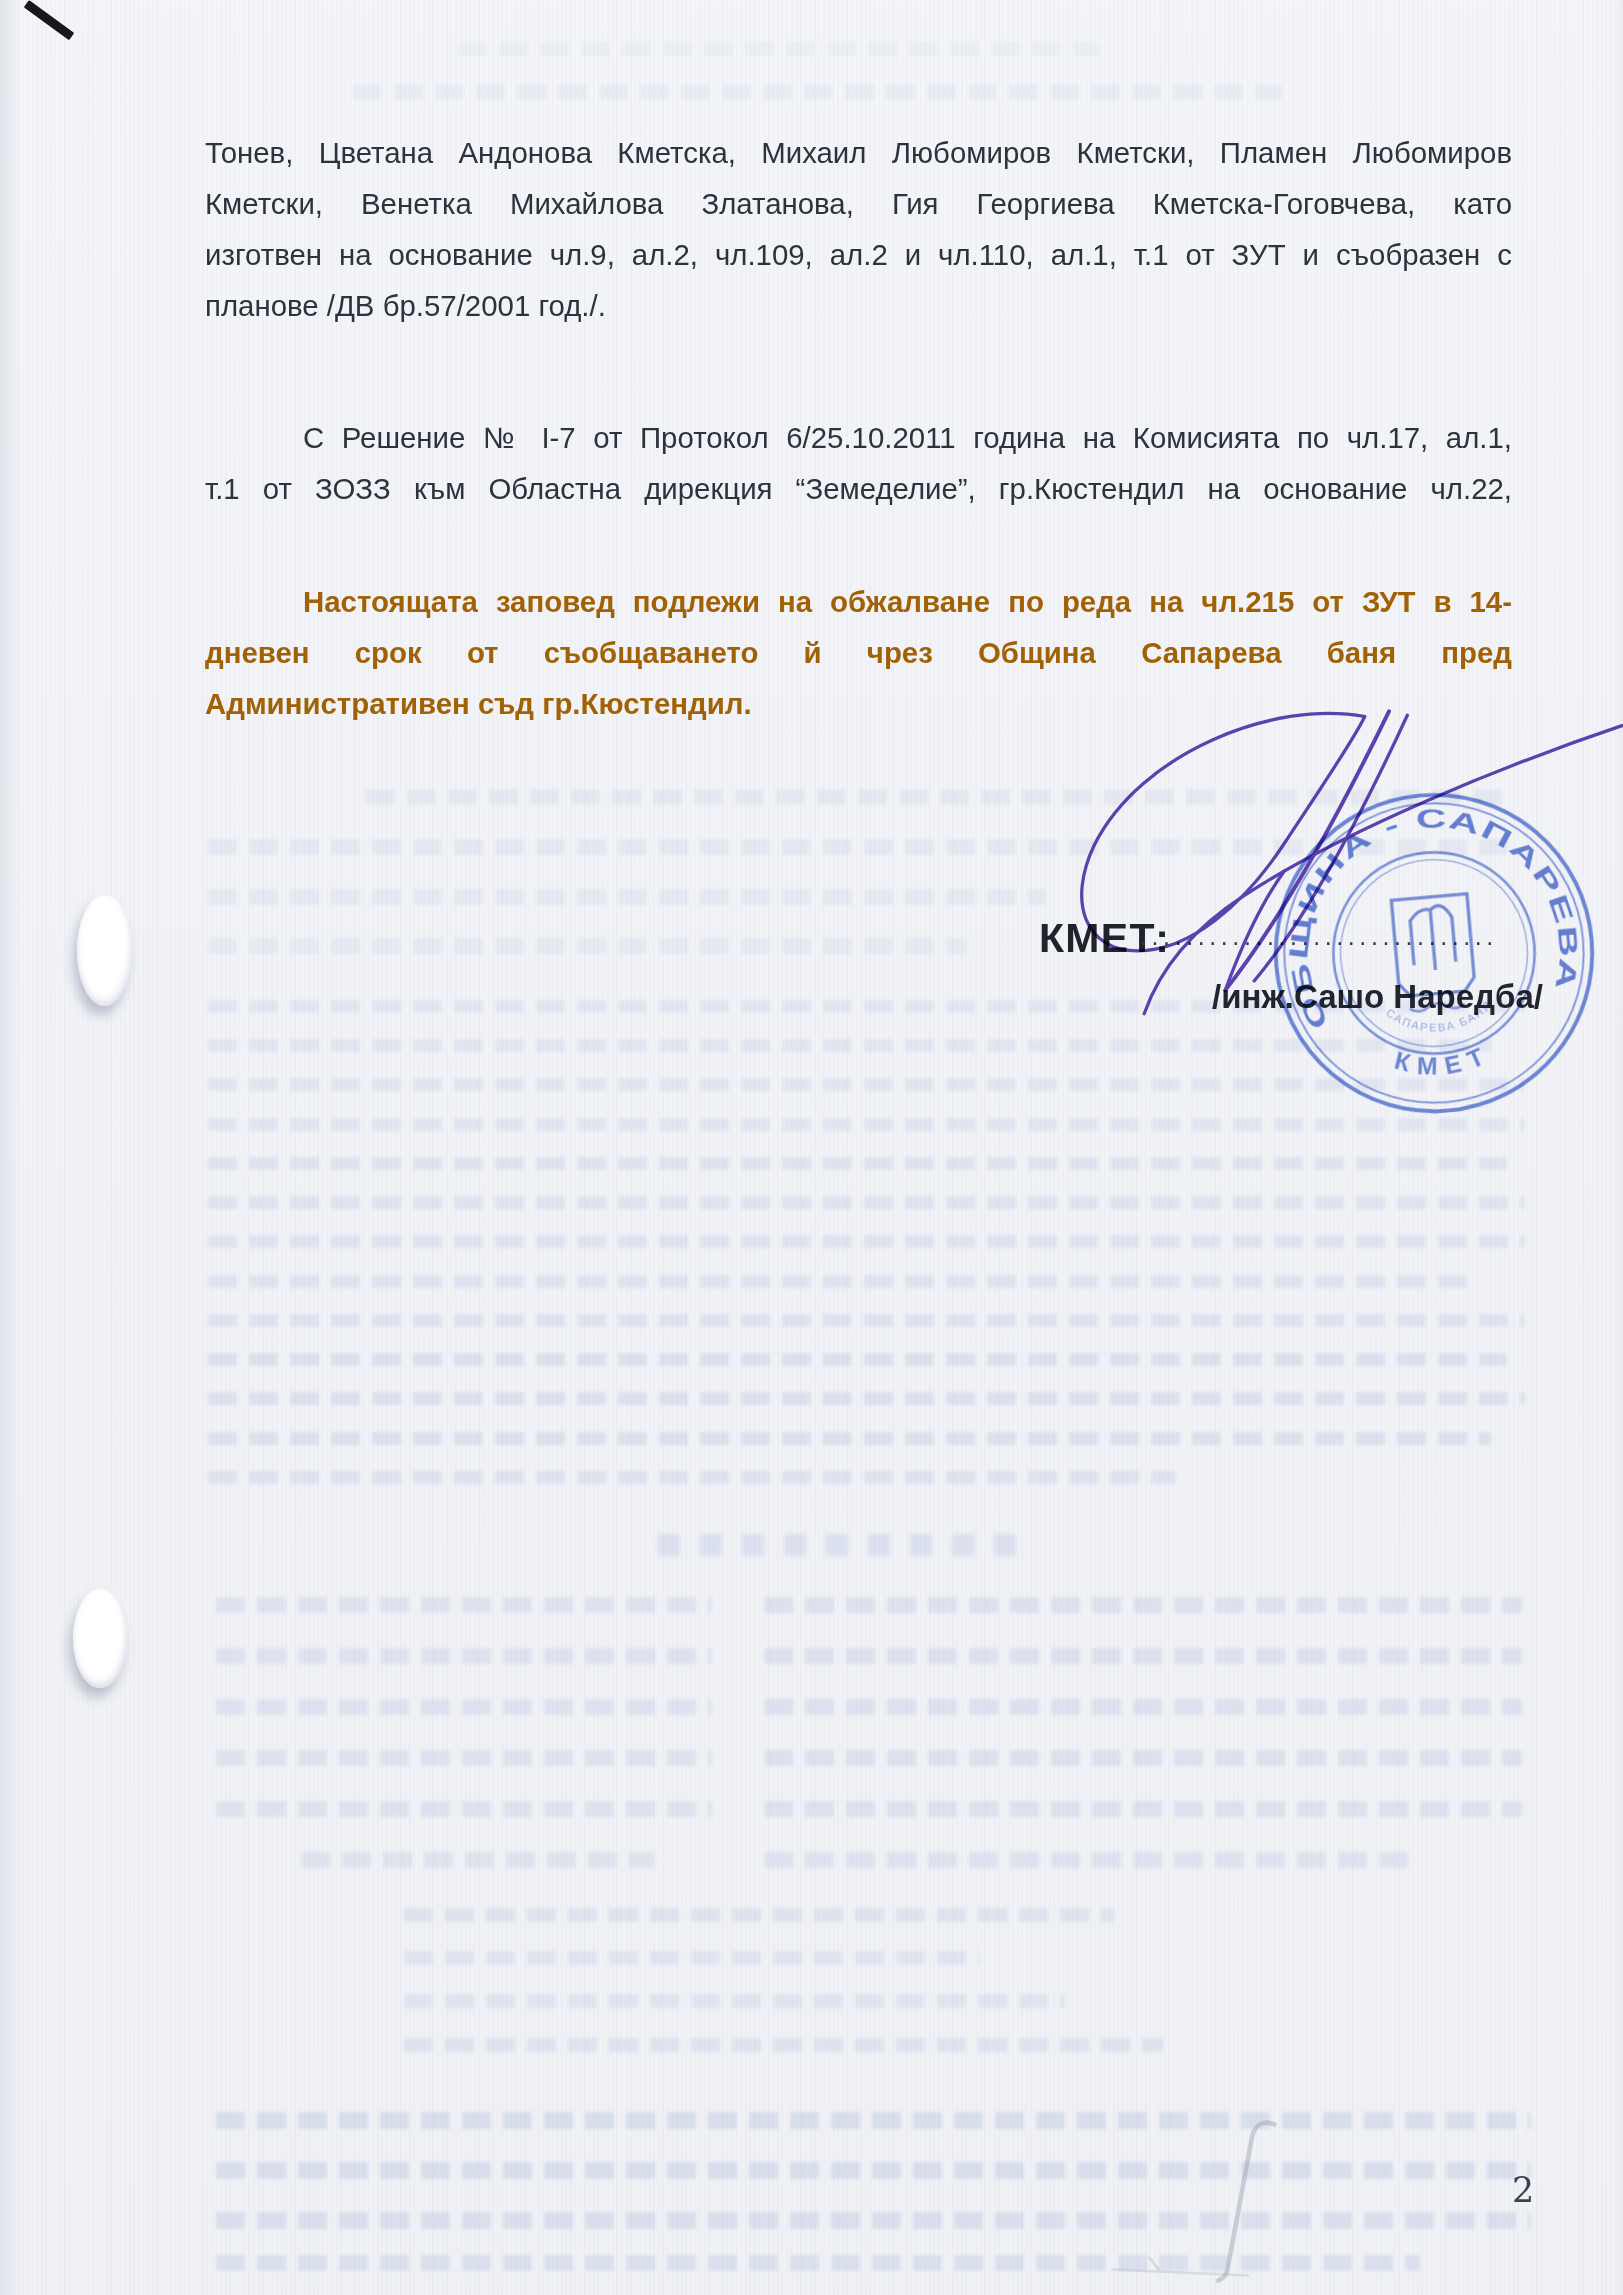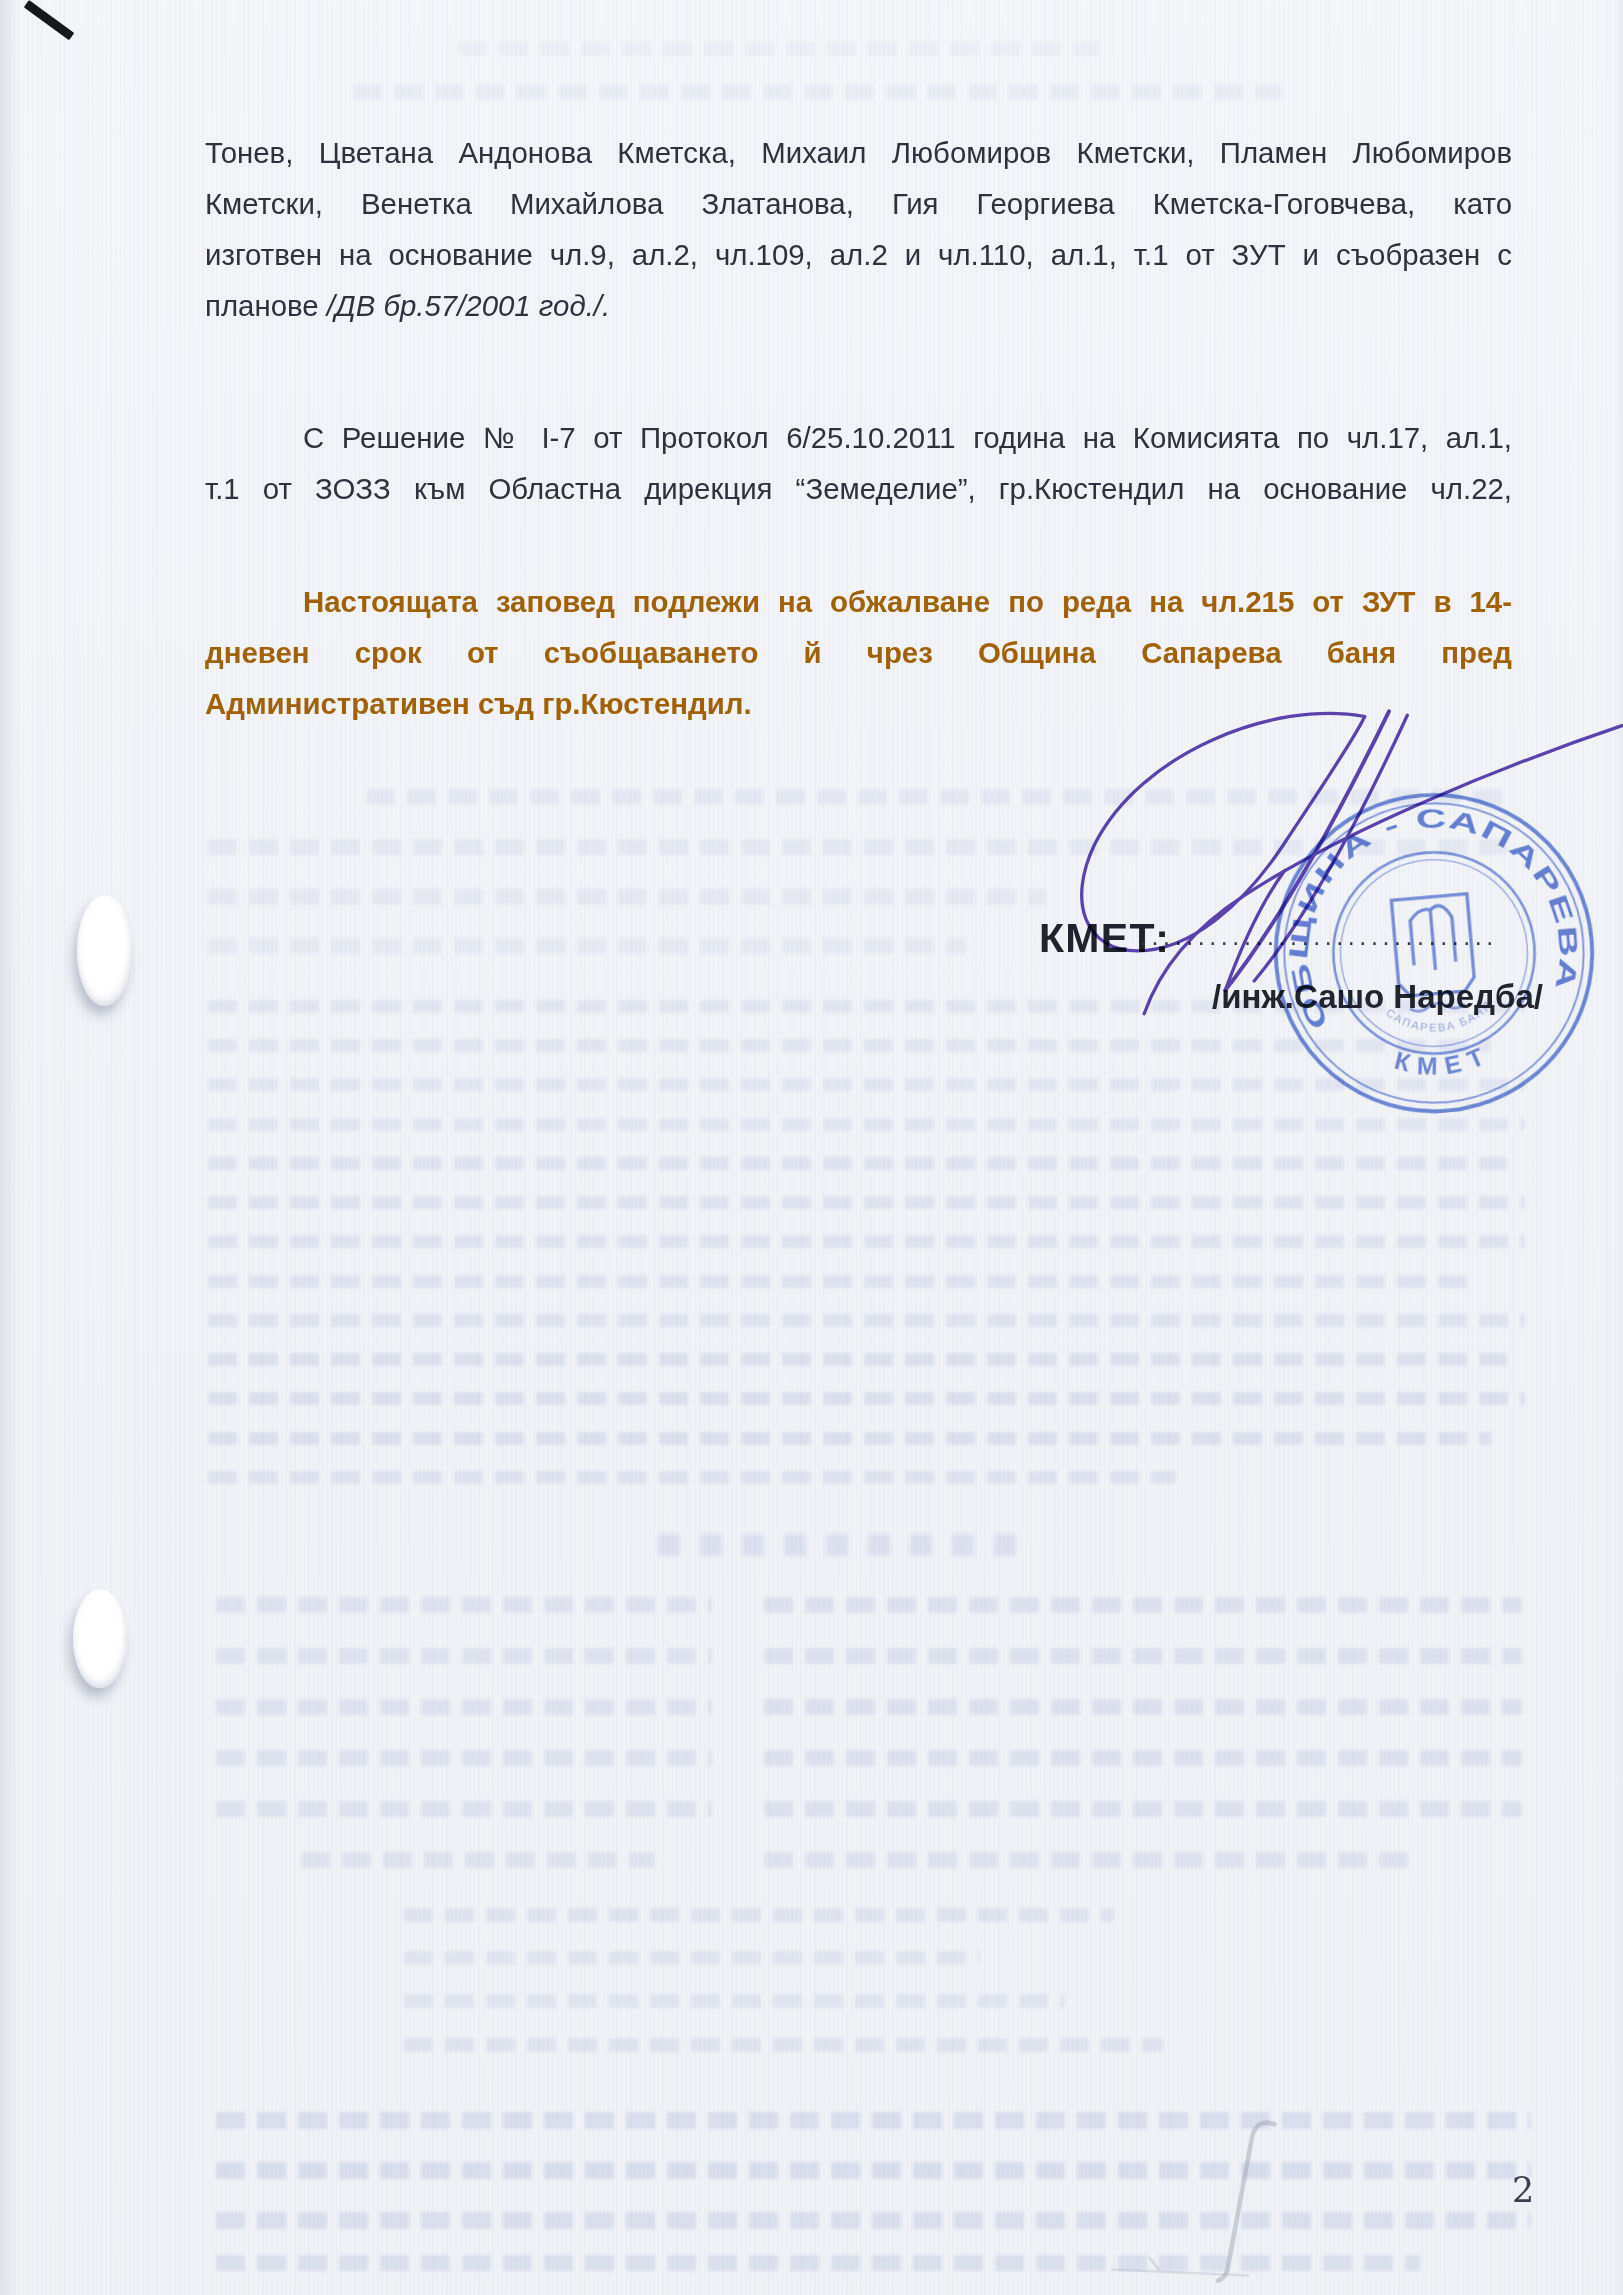--- a/index.html
+++ b/index.html
@@ -29,21 +29,21 @@
   .hole2{left:73px;top:1589px;width:54px;height:99px;}
 
   .doc{position:absolute;left:205px;width:1307px;color:#2d323c;}
   .doc .line{
     font-size:29.4px;line-height:51px;white-space:nowrap;
     text-align:justify;text-align-last:justify;
   }
   .doc .line.last{text-align-last:left;}
   .doc .line.indent{padding-left:98px;}
   .p3 .line{font-weight:700;color:#a16207;}
-  .italic{font-style:italic;}
+  .italic{}
 
   .kmet-label{
     position:absolute;left:1039px;top:915px;font-size:41px;font-weight:700;
     letter-spacing:1.3px;color:#1f232b;
   }
   .kmet-dots{
     position:absolute;left:1140px;top:911px;width:351px;height:51px;line-height:51px;
     font-size:25px;letter-spacing:4.6px;color:#343a46;overflow:hidden;white-space:nowrap;
   }
   .kmet-name{

